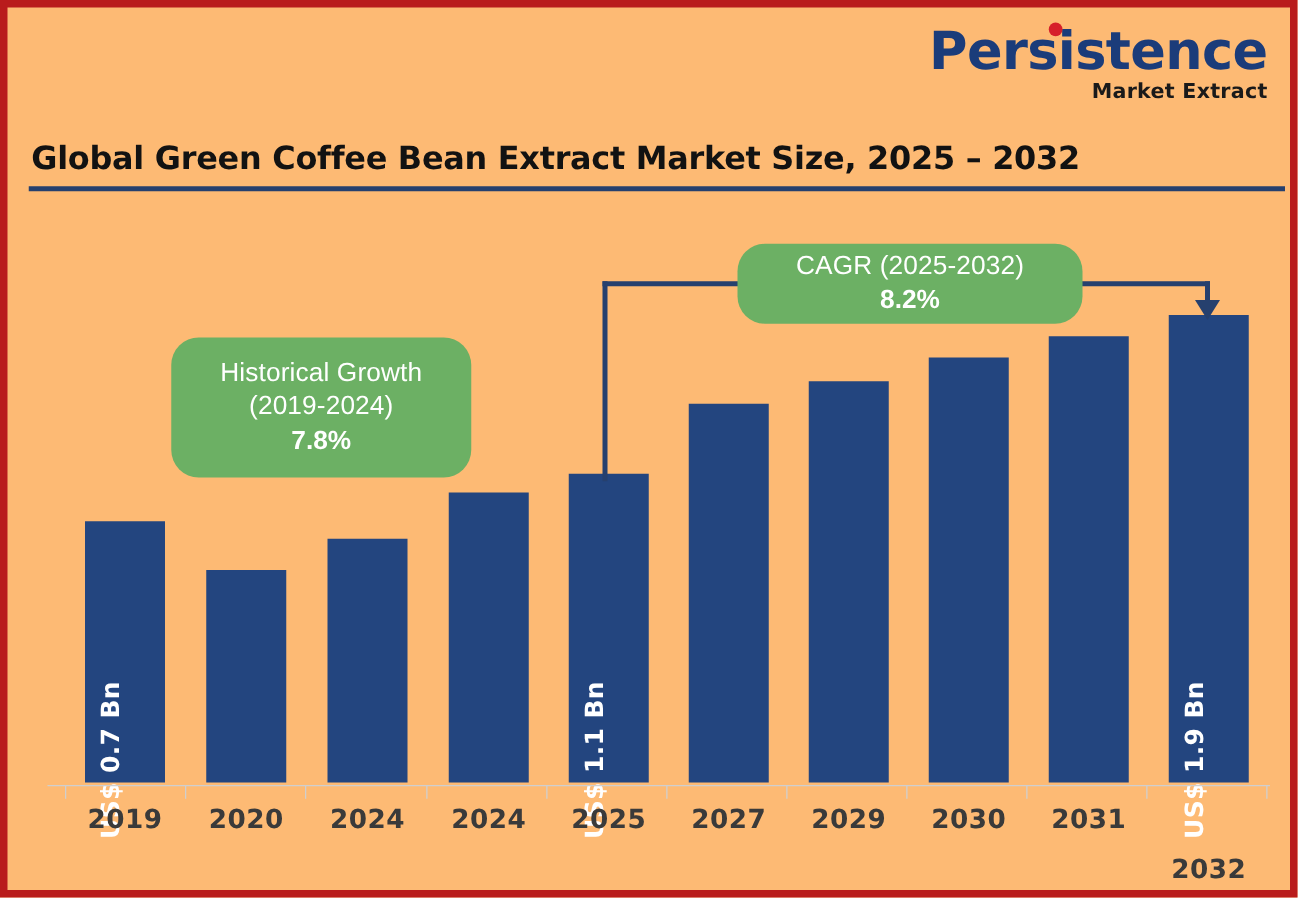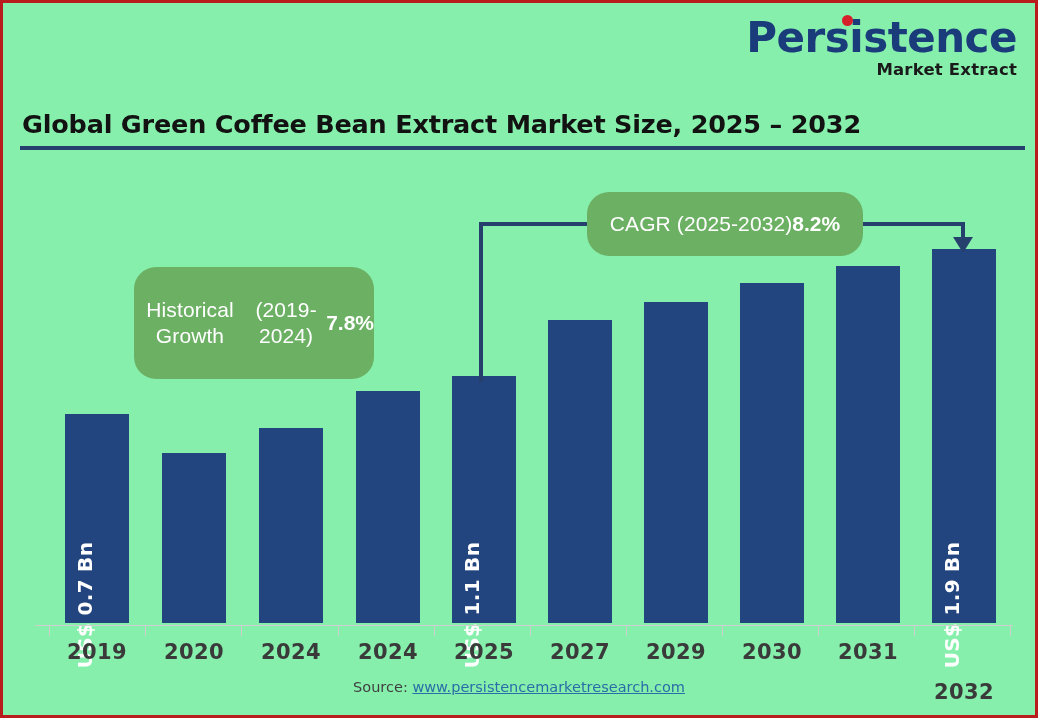--- a/index.html
+++ b/index.html
@@ -7,22 +7,22 @@
     background: #ffffff;
   }
   body {
     width: 1040px; height: 720px;
     font-family: "Liberation Sans", sans-serif;
     overflow: hidden;
   }
   #page {
     position: relative;
     width: 1038px; height: 718px;
-    border: 3px solid #b91c1c;
-    background: #86efac;
+    border: 6px solid #b91c1c;
+    background: #fdba74;
     box-sizing: border-box;
   }
 
   
   #logo {
     position: absolute;
     right: 18px; top: 14px;
     text-align: right;
     line-height: 1;
   }
@@ -124,21 +124,21 @@
   }
 
   
   .callout {
     position: absolute;
     background: #6cb064;
     border-radius: 22px;
     color: #ffffff;
     text-align: center;
     display: flex;
-    flex-direction: row;
+    flex-direction: column;
     justify-content: center;
     align-items: center;
     box-sizing: border-box;
   }
   .callout .c-line {
     font-size: 21px;
     line-height: 1.25;
     font-weight: normal;
     letter-spacing: 0.1px;
   }
@@ -291,18 +291,14 @@
       <div class="c-val">7.8%</div>
     </div>
 
     <div class="callout" id="callout-cagr">
       <div class="c-line">CAGR (2025-2032)</div>
       <div class="c-val">8.2%</div>
     </div>
 
   </div>
 
-  <div id="source">
-    <span>Source:</span>
-    <a href="#">www.persistencemarketresearch.com</a>
-  </div>
 
 </div>
 
 </body></html>

